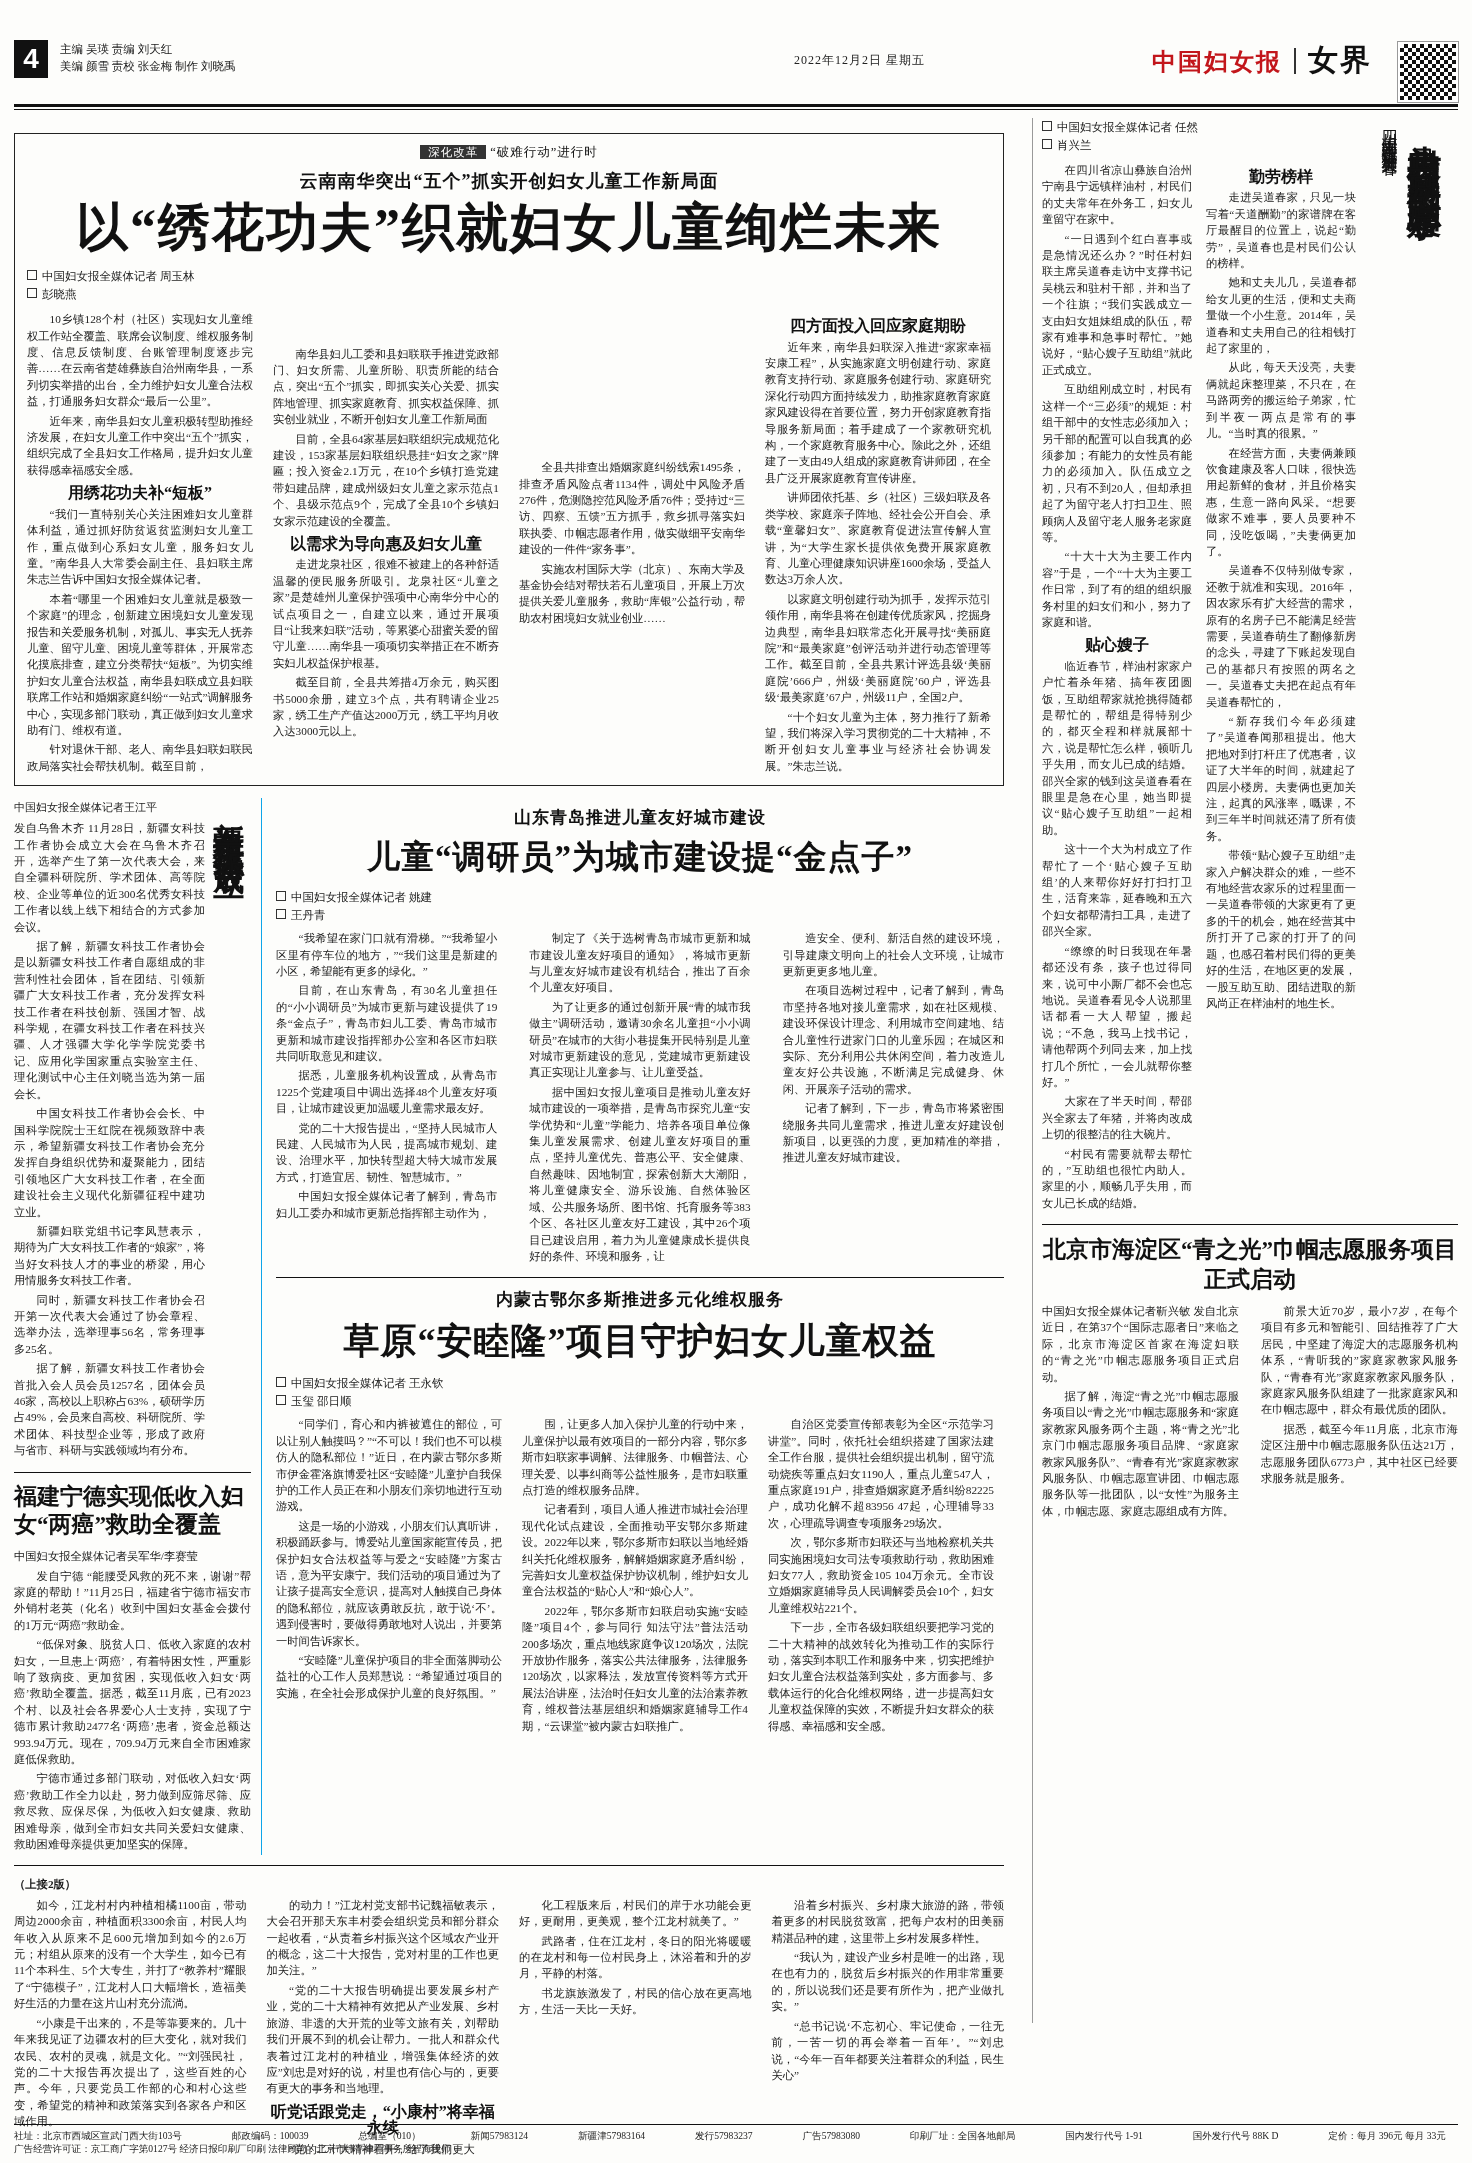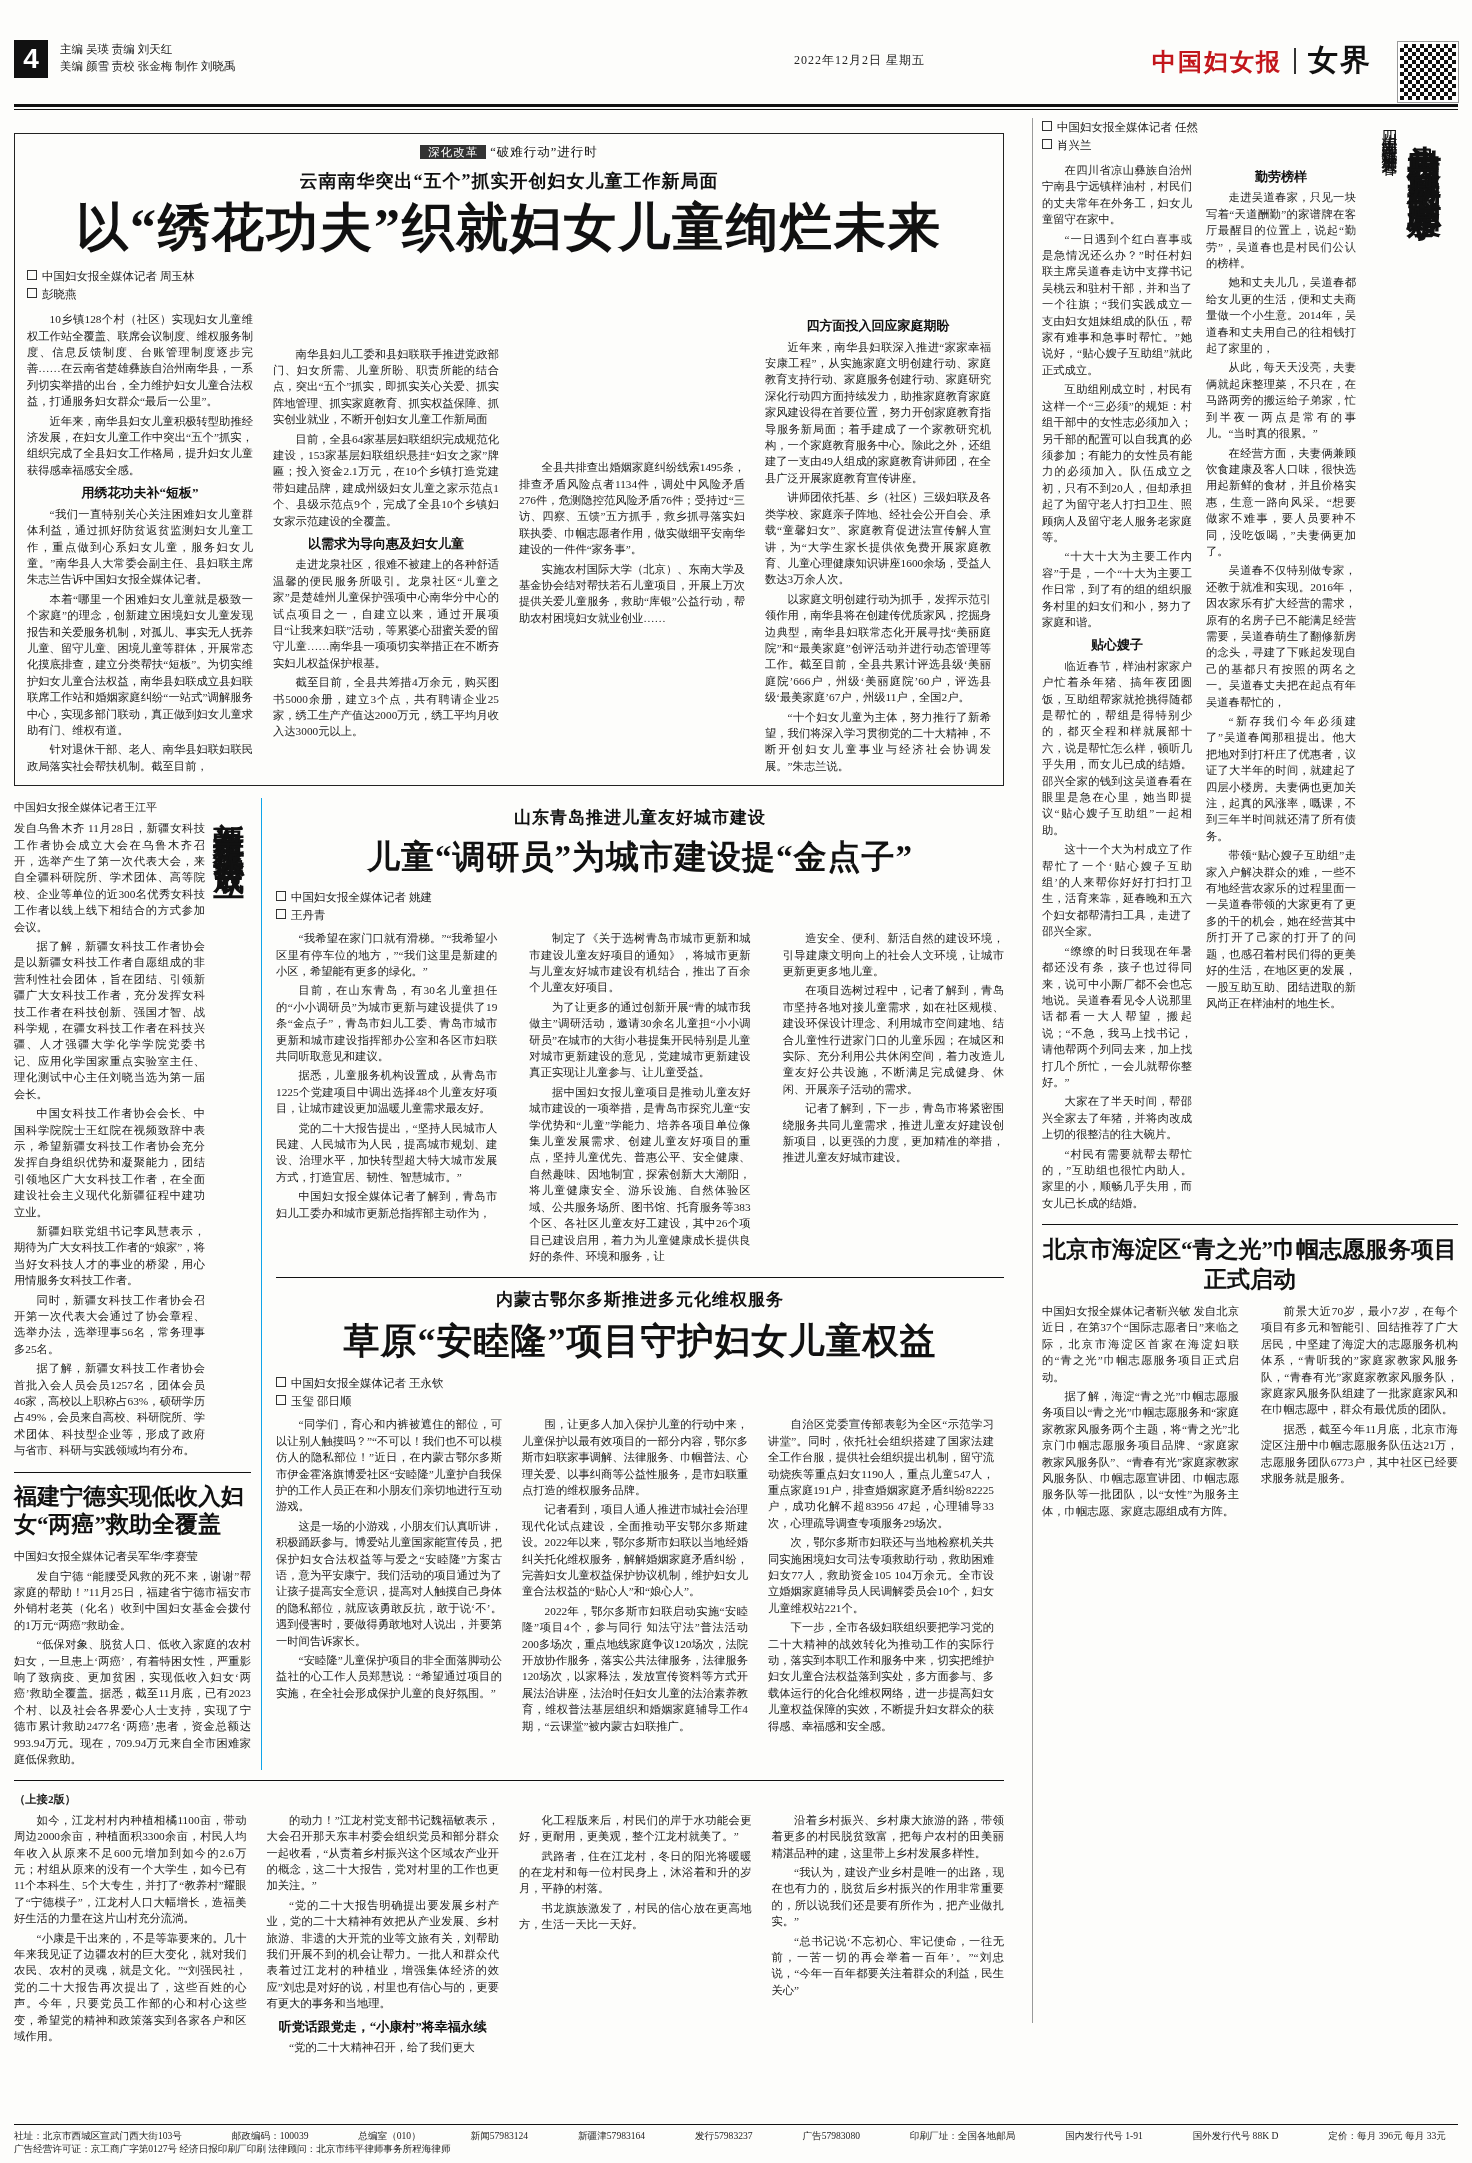--- a/index.html
+++ b/index.html
@@ -33,21 +33,21 @@
   .kicker{font-size:12.5px;text-align:center;color:#111;letter-spacing:1px;}
   .kicker .tag{background:#333;color:#fff;padding:1px 8px;margin-right:4px;font-size:11.5px;}
   .sub-head{font-size:18px;text-align:center;color:#111;font-weight:bold;letter-spacing:1px;margin-top:8px;}
   .headline{font-size:52px;font-weight:bold;text-align:center;letter-spacing:2px;color:#111;line-height:1.12;margin:6px 0 0;}
   .headline2{font-size:33px;font-weight:bold;text-align:center;letter-spacing:1px;color:#111;margin:6px 0 0;}
   .byline{font-size:11.5px;color:#222;line-height:18px;}
   .byline .box{display:inline-block;width:8px;height:8px;border:1px solid #333;margin-right:5px;vertical-align:0px;}
   .body{font-size:11.3px;line-height:16.4px;color:#1b1b1b;text-align:justify;}
   .body p{margin:0 0 3px;text-indent:2em;}
   .body p.nind{text-indent:0;}
-  .shead{font-size:13px;font-weight:bold;text-align:center;margin:7px 0 4px;color:#111;}
+  .shead{font-size:16px;font-weight:bold;text-align:center;margin:7px 0 4px;color:#111;}
   .cols2{column-count:2;column-gap:22px;}
   .hr{height:1px;background:#111;margin:10px 0;}
   .box-art{border:1px solid #222;padding:10px 12px 8px;}
 
   
   .vtitle{writing-mode:vertical-rl;text-orientation:upright;font-size:31px;font-weight:bold;
     letter-spacing:4px;line-height:1.18;color:#111;}
   .vtitle-sm{writing-mode:vertical-rl;text-orientation:upright;font-size:27px;font-weight:bold;
     letter-spacing:3px;line-height:1.2;color:#111;}
 
@@ -141,20 +141,21 @@
             <div style="width:46px;display:flex;justify-content:center;">
               <div class="vtitle">新疆女科技工作者协会成立</div>
             </div>
           </div>
           <div class="hr"></div>
           <div style="font-size:23px;font-weight:bold;line-height:1.25;color:#111;">福建宁德实现低收入妇女“两癌”救助全覆盖</div>
           <div class="body" style="margin-top:8px;">
             <p class="nind">中国妇女报全媒体记者吴军华/李赛莹</p>
             <p>发自宁德  “能腰受风救的死不来，谢谢”帮家庭的帮助！”11月25日，福建省宁德市福安市外销村老英（化名）收到中国妇女基金会拨付的1万元“两癌”救助金。</p>
             <p>“低保对象、脱贫人口、低收入家庭的农村妇女，一旦患上‘两癌’，有着特困女性，严重影响了致病疫、更加贫困，实现低收入妇女‘两癌’救助全覆盖。据悉，截至11月底，已有2023个村、以及社会各界爱心人士支持，实现了宁德市累计救助2477名‘两癌’患者，资金总额达993.94万元。现在，709.94万元来自全市困难家庭低保救助。</p>
+            <p>宁德市通过多部门联动，对低收入妇女‘两癌’救助工作全力以赴，努力做到应筛尽筛、应救尽救、应保尽保，为低收入妇女健康、救助困难母亲，做到全市妇女共同关爱妇女健康、救助困难母亲提供更加坚实的保障。</p>
           </div>
         </div>
 
         <div style="width:728px;padding-left:14px;">
           <div>
             <div class="sub-head" style="font-size:17px;">山东青岛推进儿童友好城市建设</div>
             <div class="headline2">儿童“调研员”为城市建设提“金点子”</div>
             <div class="byline" style="margin-top:8px;">
               <div><span class="box"></span><span>中国妇女报全媒体记者 姚建</span></div>
               <div><span class="box"></span><span>王丹青</span></div>

